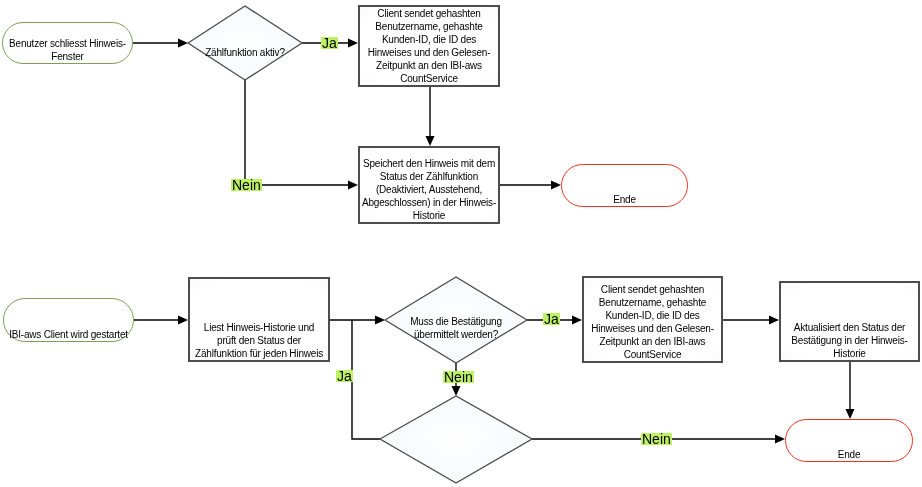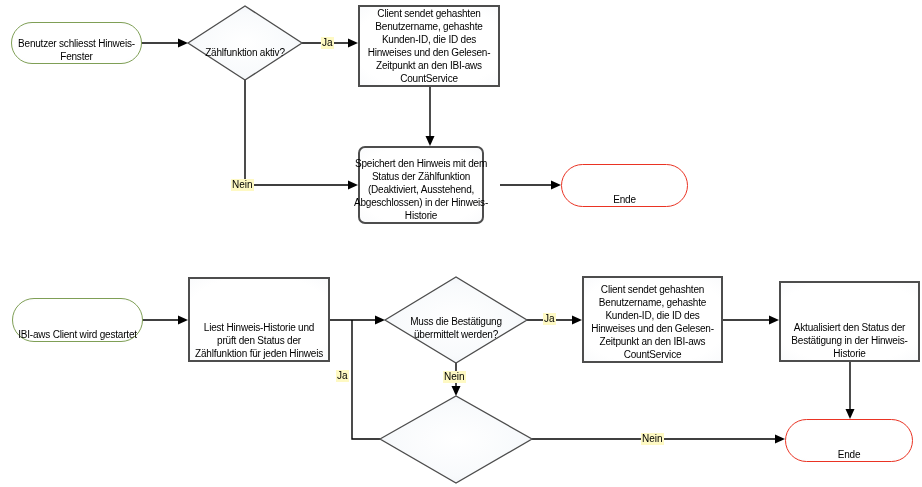--- a/index.html
+++ b/index.html
@@ -34,27 +34,27 @@
     box-sizing: border-box;
   }
   .rect {
     background: radial-gradient(ellipse 130% 130% at 50% 50%, #ffffff 42%, #e7ebf2 100%);
     border: 2px solid var(--shape-border, #4d4d4d);
   }
   .terminator {
     background: radial-gradient(ellipse 130% 130% at 50% 50%, #ffffff 42%, #e7ebf2 100%);
     border-radius: 22px;
   }
-  .start { border: 1.5px solid var(--start-node-border, #7f9f56); margin-left: 9px; }
+  .start { border: 1.5px solid var(--start-node-border, #7f9f56); }
   .end   { border: 1.7px solid var(--end-node-border, #ea3323); }
   .dtext { background: transparent; border: none; }
   .edge-label {
     position: absolute;
-    font-size: 10px; line-height: 12px;
-    background: #fef9c3;
+    font-size: 14px; line-height: 12px;
+    background: #bef264;
     padding: 0 1px;
     color: #000;
     text-align: center;
   }
 </style>
 </head>
 <body>
 
 <div id="canvas">
 
@@ -121,21 +121,21 @@
 
   <div class="node rect" style="left:358px; top:5px; width:142px; height:82px;">
     <span>Client sendet gehashten
 Benutzername, gehashte
 Kunden-ID, die ID des
 Hinweises und den Gelesen-
 Zeitpunkt an den IBI-aws
 CountService</span>
   </div>
 
-  <div class="node rect" style="left:358px; top:146px; width:126px; height:78px;border-radius:7px;">
+  <div class="node rect" style="left:358px; top:146px; width:142px; height:78px;">
     <span>Speichert den Hinweis mit dem
 Status der Zählfunktion
 (Deaktiviert, Ausstehend,
 Abgeschlossen) in der Hinweis-
 Historie</span>
   </div>
 
   <div class="node terminator end" style="left:561px; top:164px; width:127px; height:43px;">
     <span>Ende</span>
   </div>

